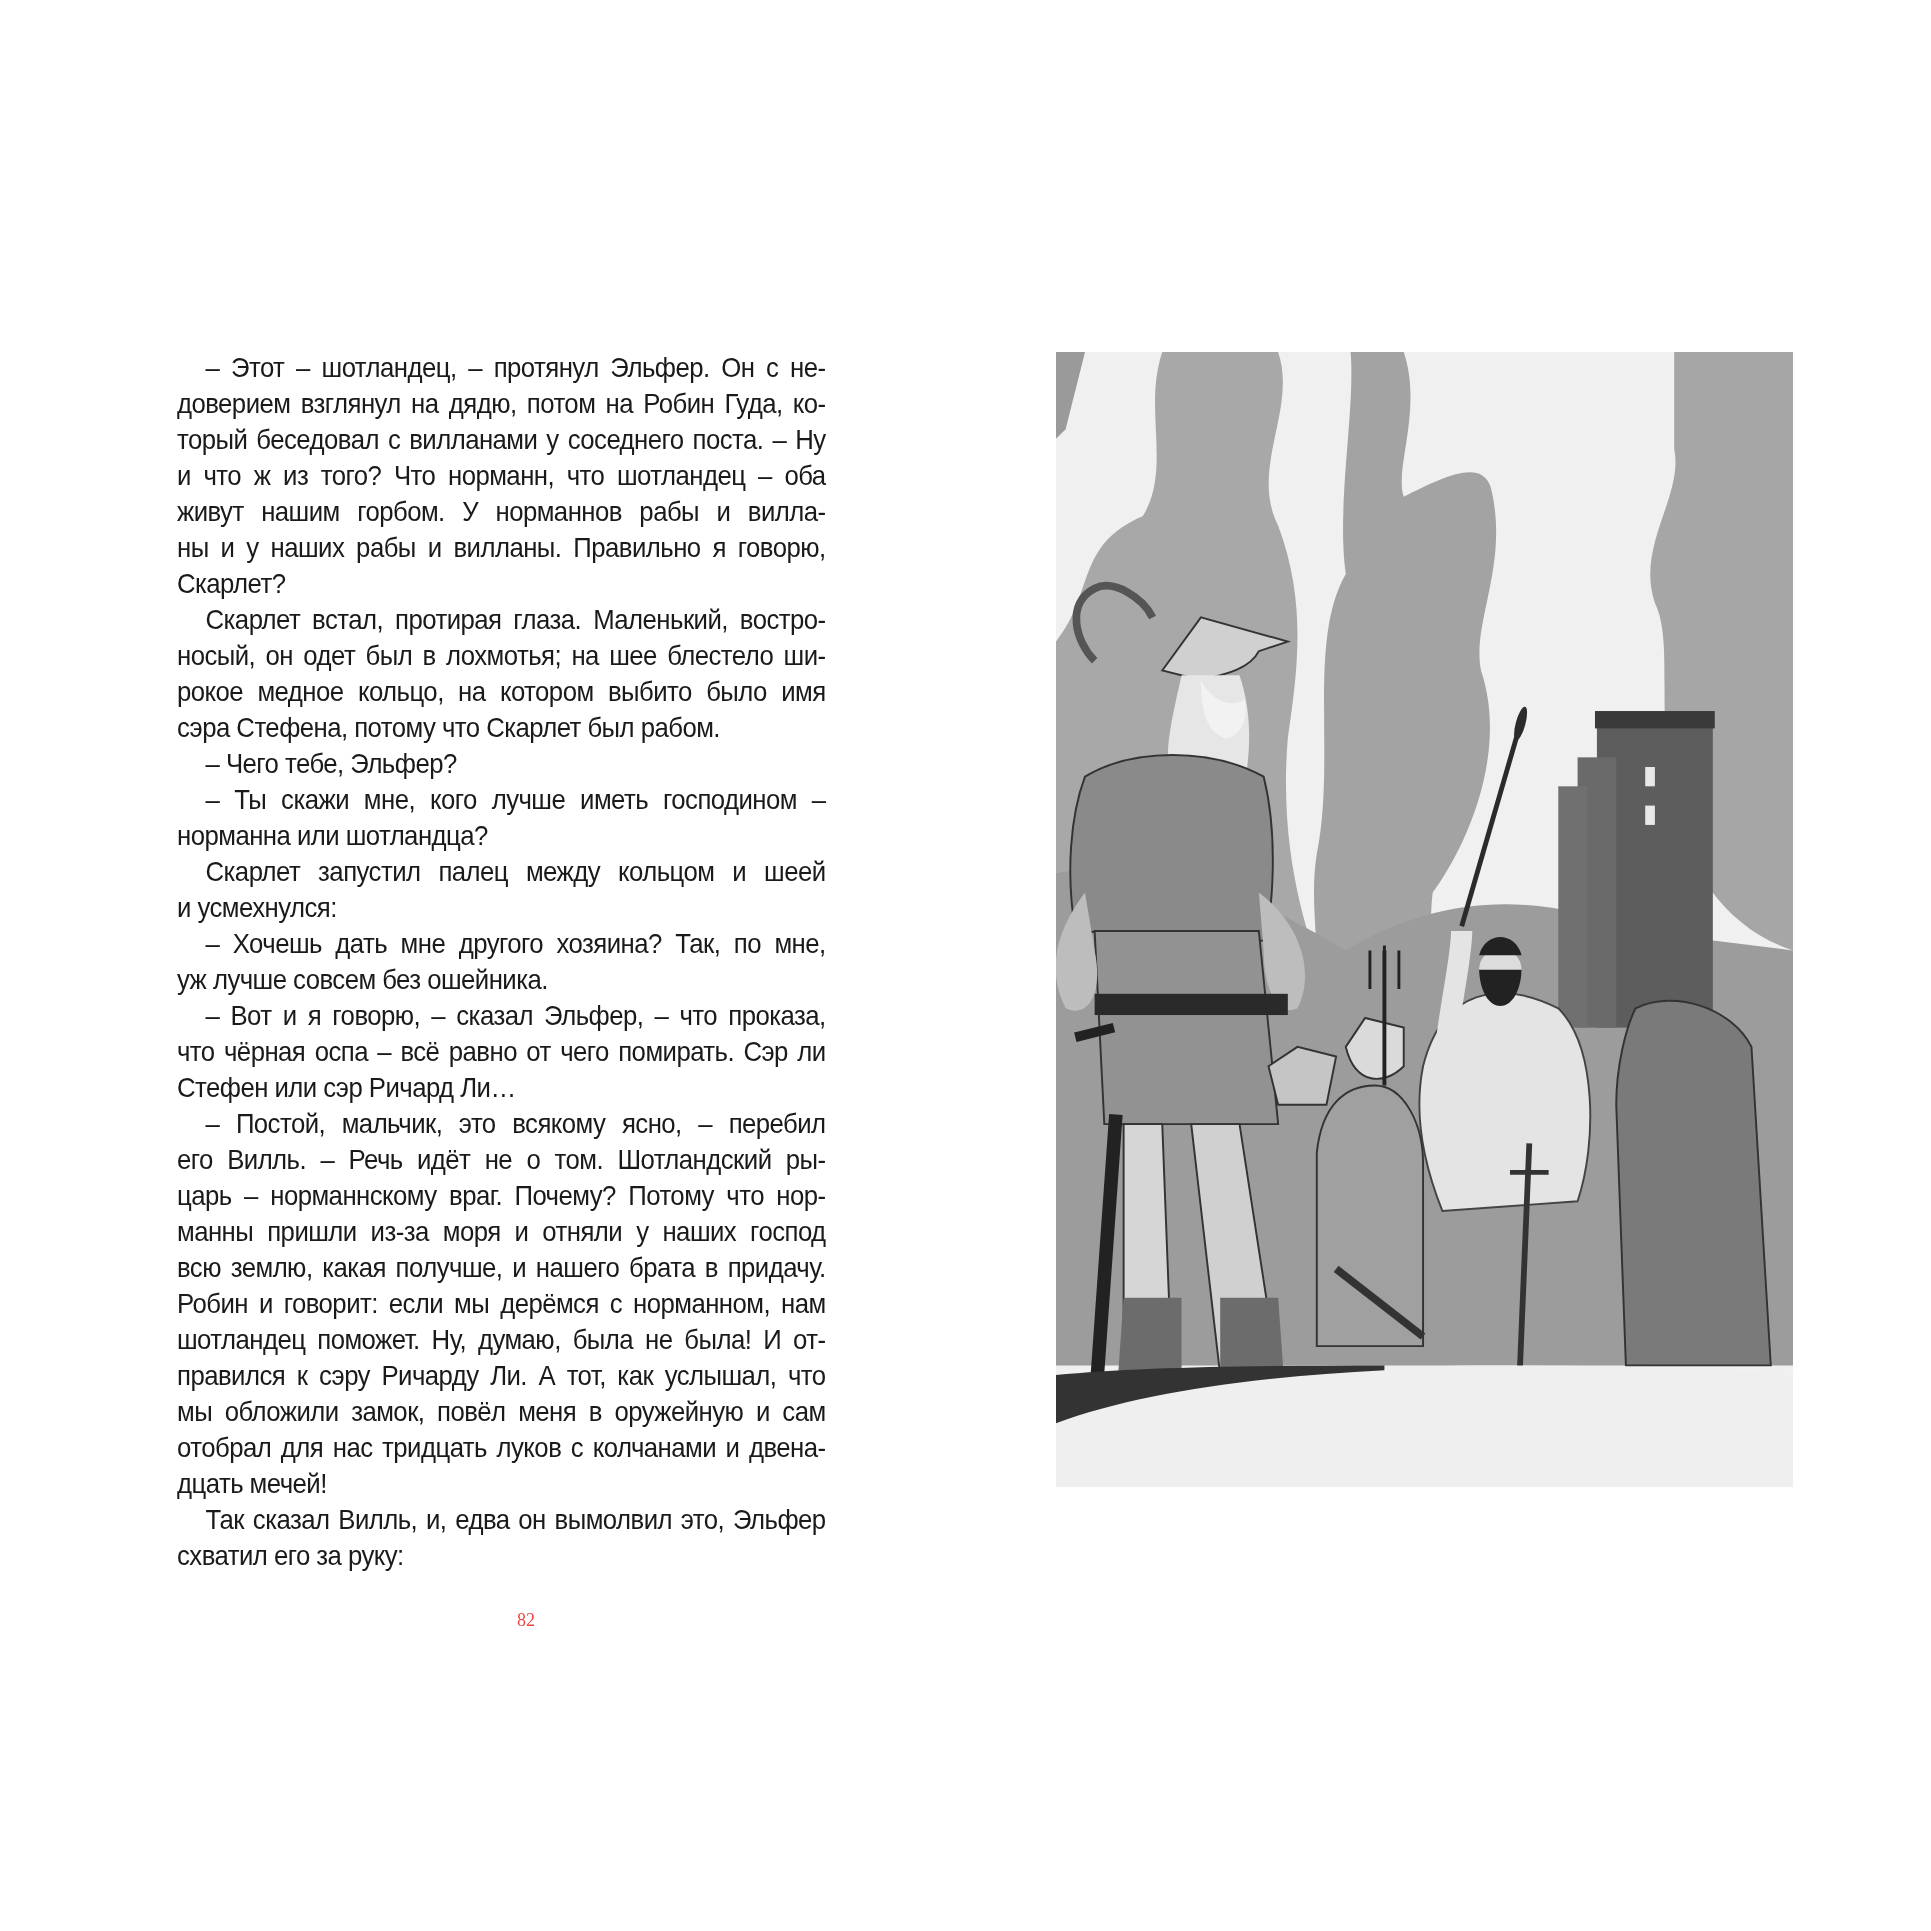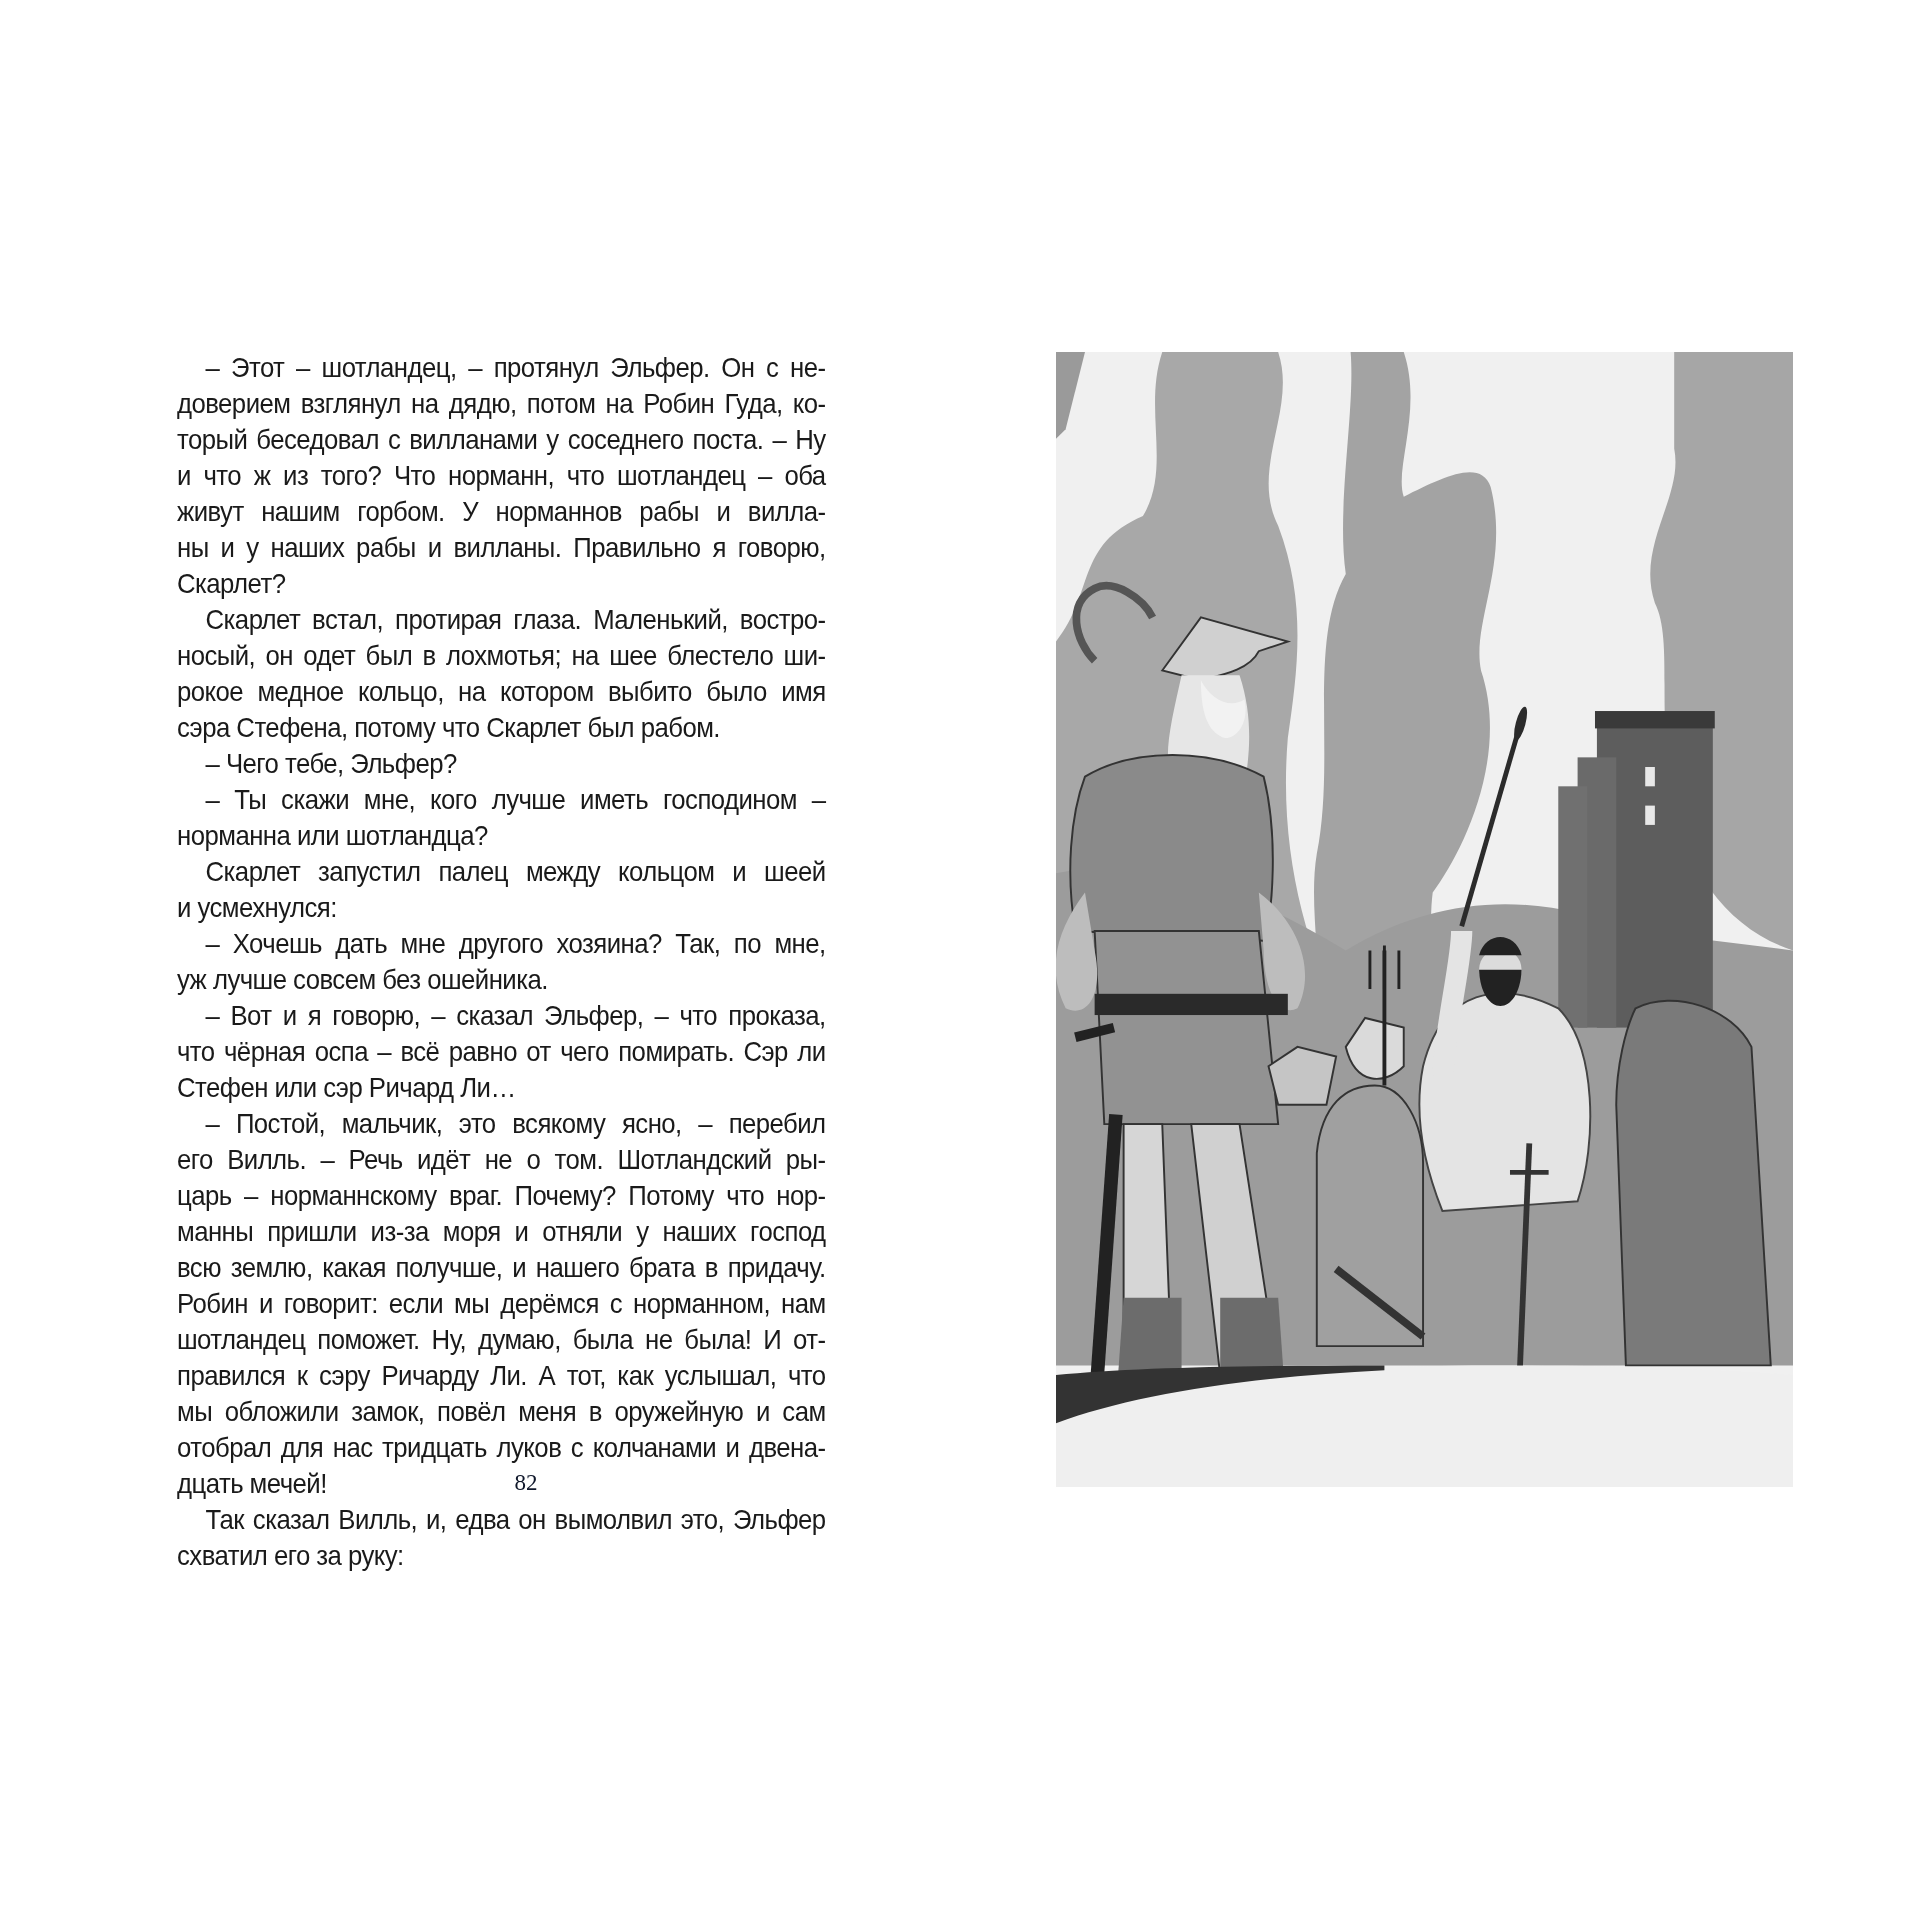--- a/index.html
+++ b/index.html
@@ -16,25 +16,25 @@
     letter-spacing: -0.6px;
     transform: scaleX(0.92);
     transform-origin: left top;
   }
   .line { display: block; white-space: nowrap; text-align: justify; text-align-last: justify; height: 36px; }
   .line.last { text-align-last: left; }
   .line.indent { padding-left: 31px; }
   .page-number {
     position: absolute;
     left: 0; width: 1052px;
-    top: 1470px;
+    top: 1610px;
     text-align: center;
     font-family: "Liberation Serif", serif;
-    font-size: 23px;
-    color: #0f172a;
+    font-size: 18px;
+    color: #ef4444;
   }
   .illustration {
     position: absolute;
     left: 1056px; top: 352px;
     width: 737px; height: 1135px;
     background: #b5b5b5;
     overflow: hidden;
   }
   .illustration svg { display: block; width: 100%; height: 100%; }
 </style>

